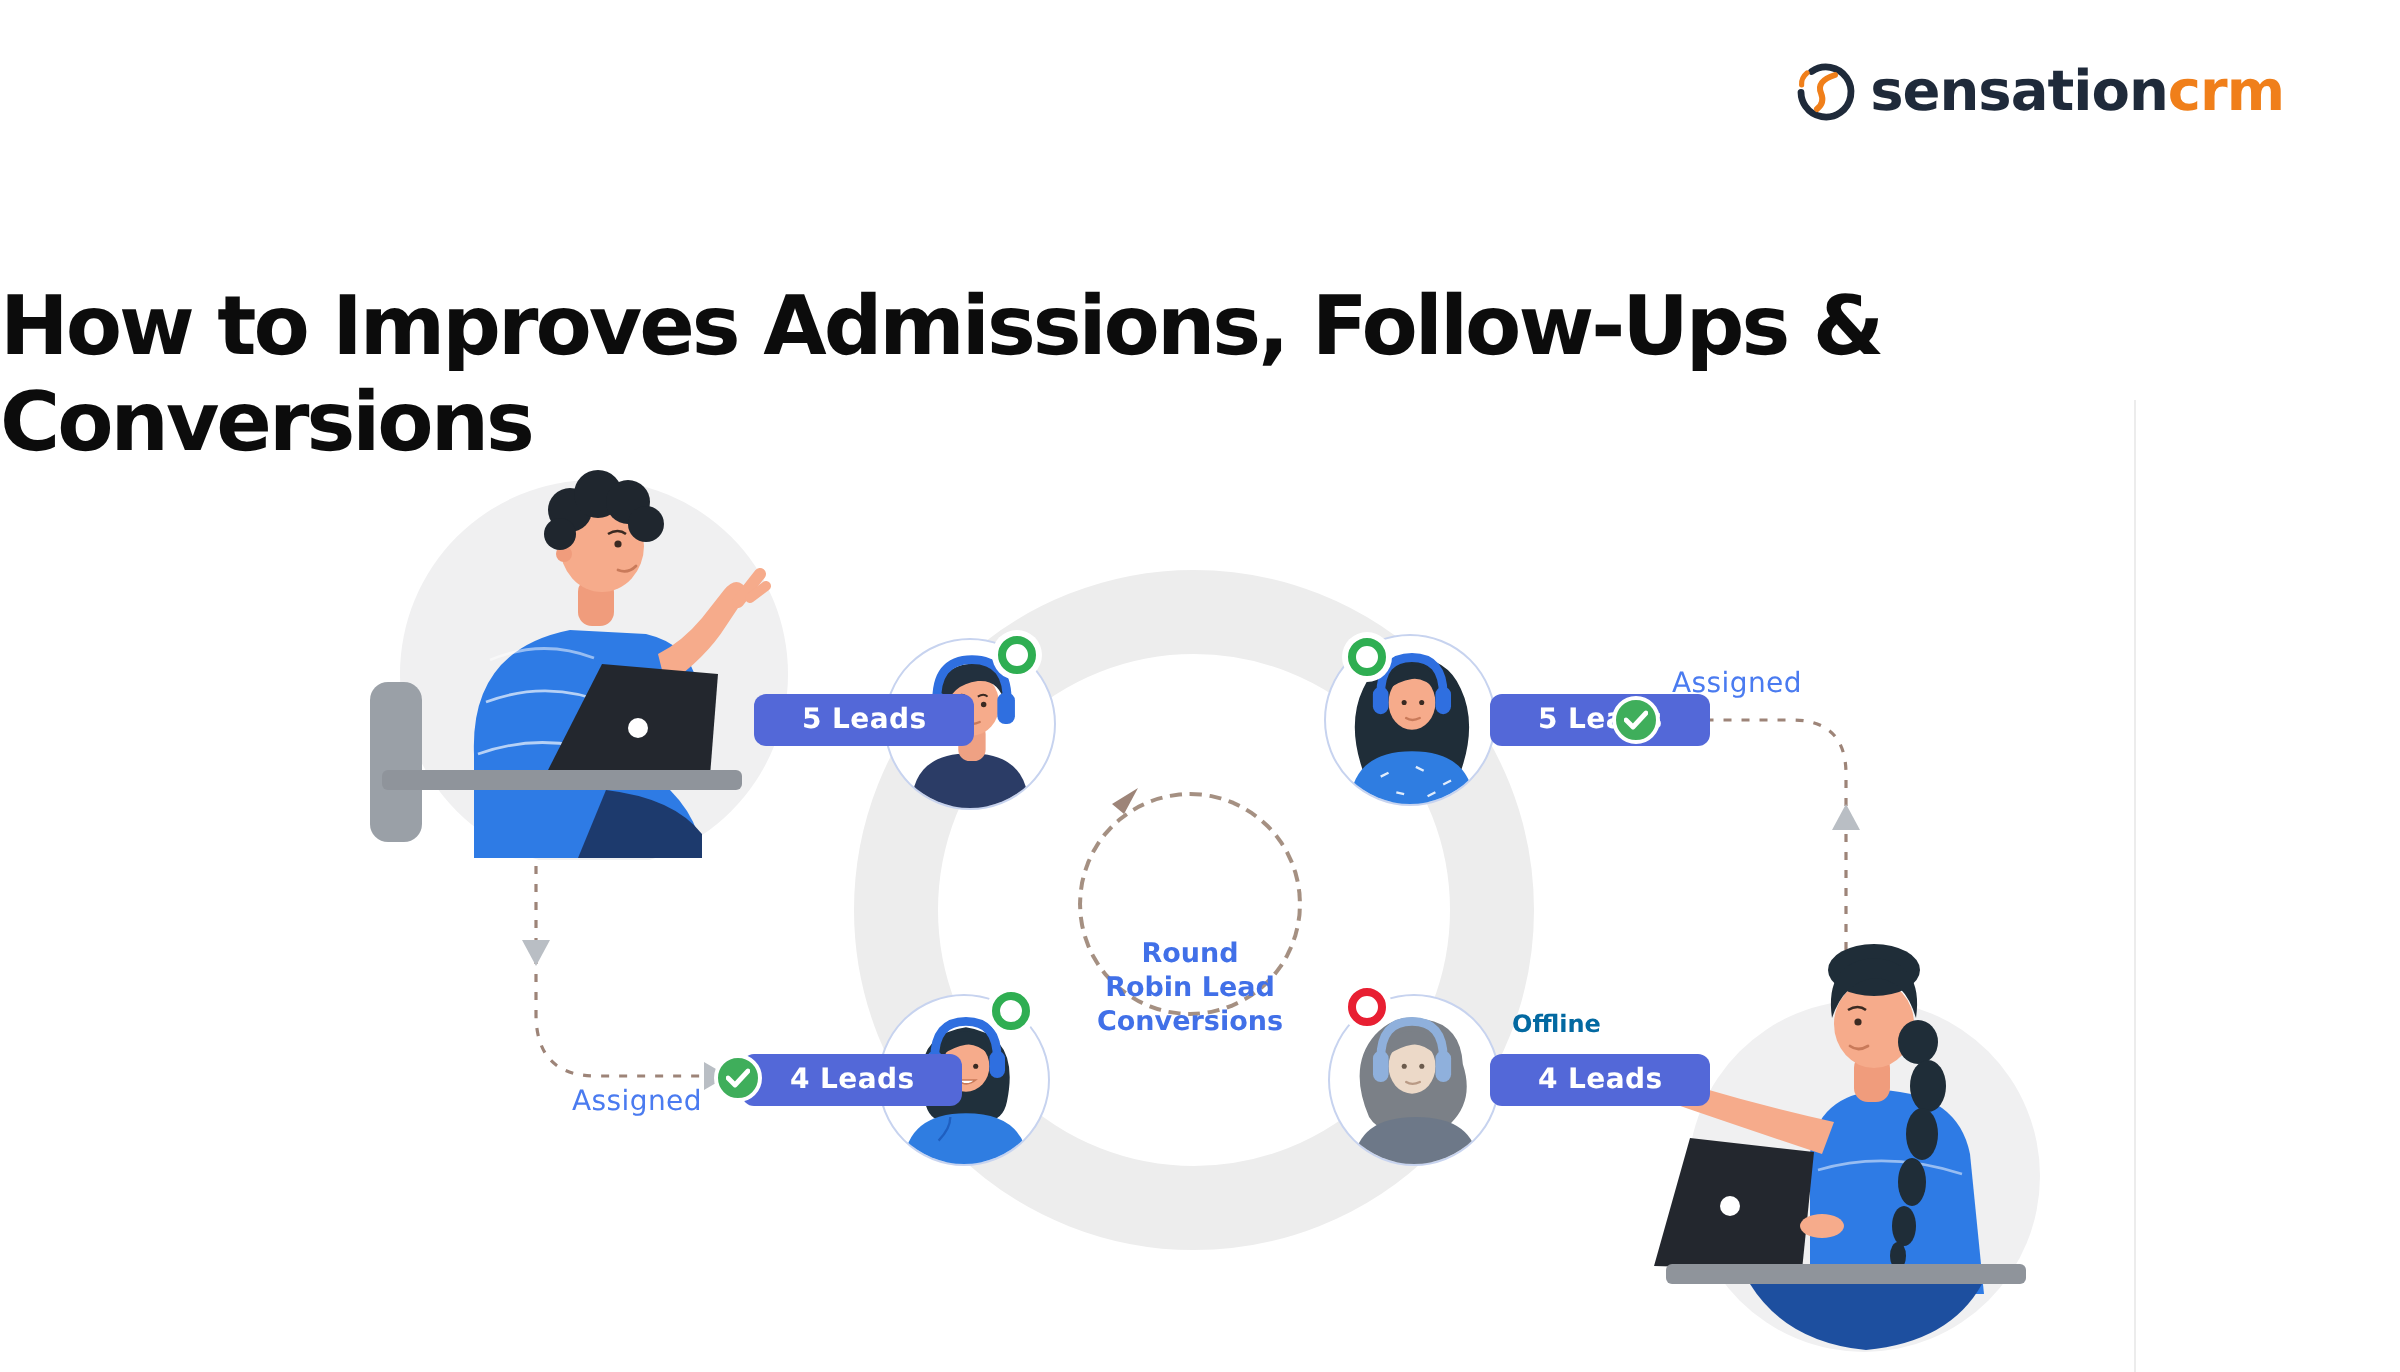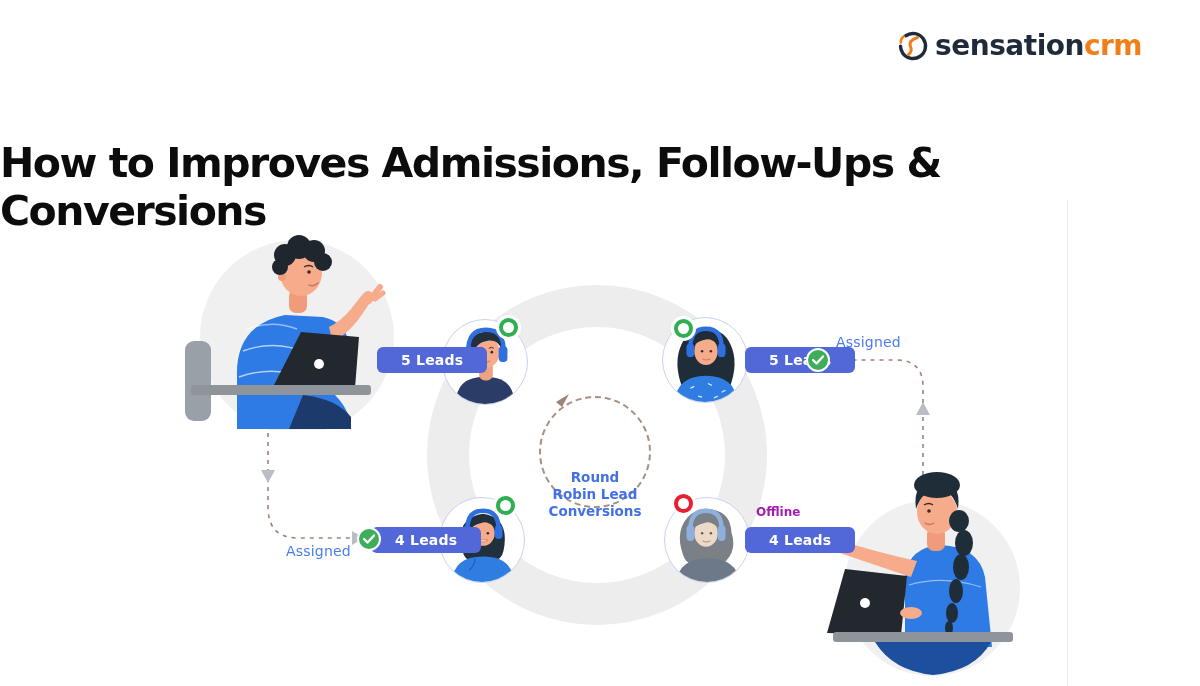--- a/index.html
+++ b/index.html
@@ -40,21 +40,21 @@
   .dot.offline{border:4px solid #e81f32;}
 
   
   .badge{position:absolute;height:26px;min-width:74px;box-sizing:border-box;padding:0 24px;
     background:#5368d8;border-radius:6px;color:#fff;font-weight:700;font-size:14px;
     display:flex;align-items:center;justify-content:center;z-index:5;letter-spacing:0.2px;}
   .check{position:absolute;width:24px;height:24px;border-radius:50%;background:#3fae5b;
     border:2px solid #fff;box-sizing:border-box;display:flex;align-items:center;justify-content:center;z-index:6;}
   .check svg{display:block;}
   .assigned{position:absolute;color:#4a7bf0;font-weight:400;font-size:14px;z-index:5;letter-spacing:0.2px;}
-  .offline-label{position:absolute;color:#a21caf;font-weight:600;font-size:12px;z-index:5;}
+  .offline-label{position:absolute;color:#0369a1;font-weight:600;font-size:12px;z-index:5;}
 
   .figure{position:absolute;z-index:3;}
 </style>
 </head>
 <body>
 
 <div class="page">
 
   <div class="logo">
     <svg width="36" height="36" viewBox="0 0 36 36">

